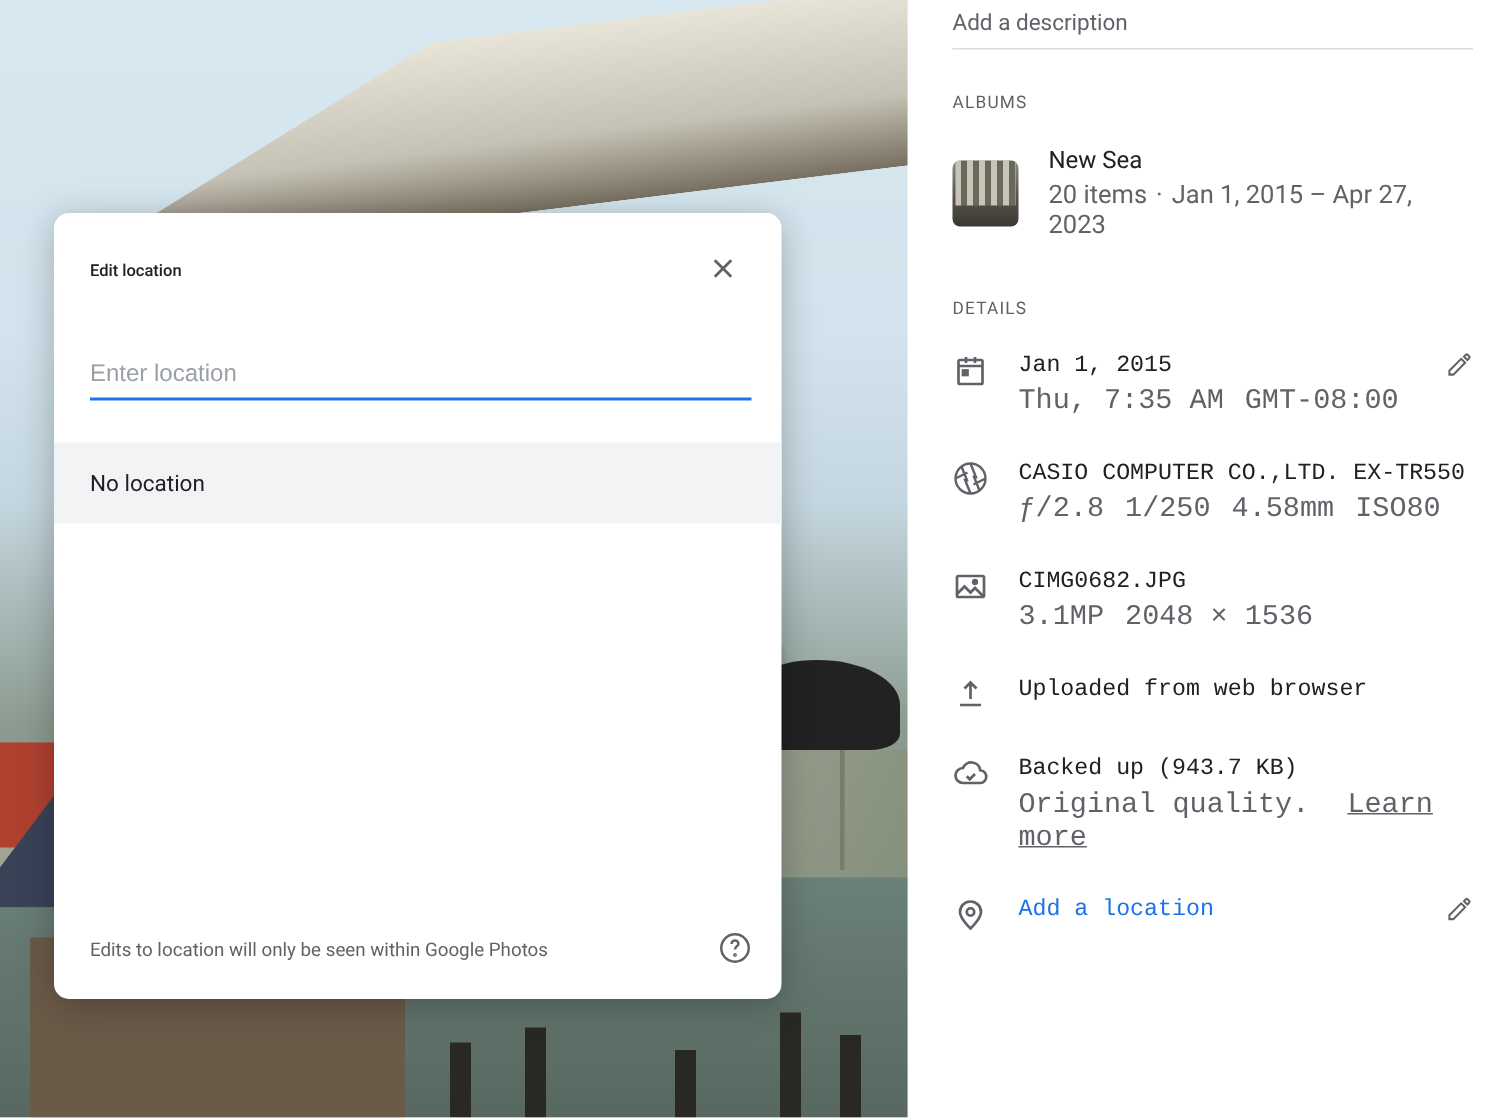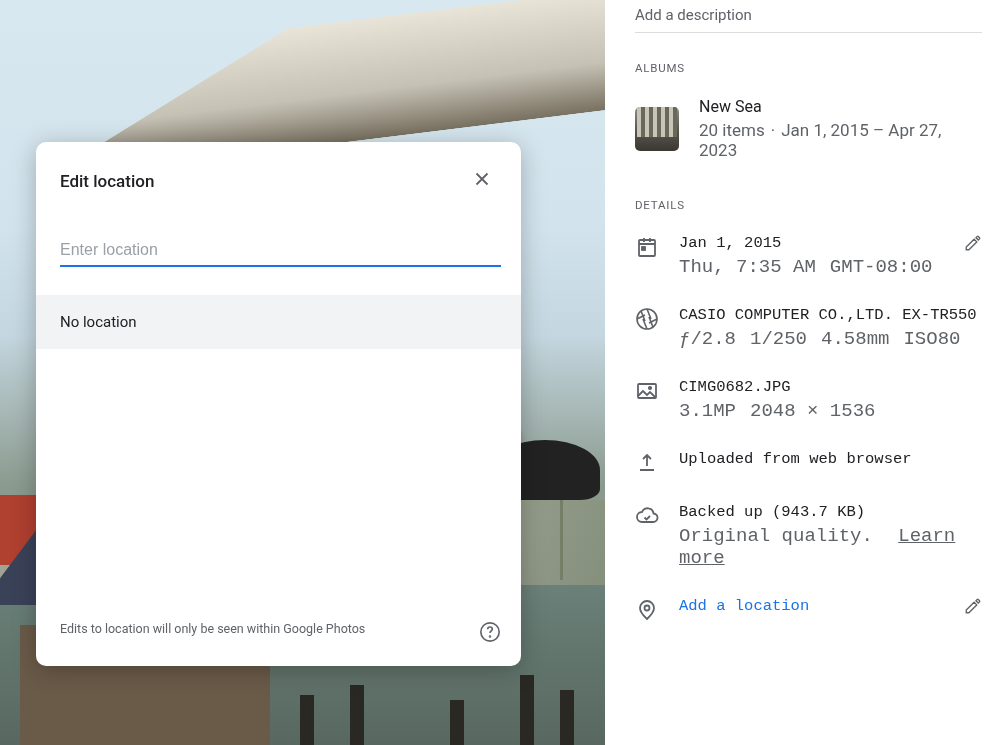--- a/index.html
+++ b/index.html
@@ -27,28 +27,28 @@
     .posts { position: absolute; bottom: 0; left: 300px; width: 300px; height: 80px; }
     .post { position: absolute; bottom: 0; width: 14px; height: 50px; background: #2a2822; }
     .post.po1 { left: 0; height: 50px;}
     .post.po2 { left: 50px; height: 60px;}
     .post.po3 { left: 150px; height: 45px;}
     .post.po4 { left: 220px; height: 70px;}
     .post.po5 { left: 260px; height: 55px;}
 
     .modal { position: absolute; top: 142px; left: 36px; width: 485px; height: 524px; background: #fff; border-radius: 10px; box-shadow: 0 4px 24px rgba(0,0,0,0.25); display: flex; flex-direction: column; }
     .modal-header { display: flex; align-items: center; justify-content: space-between; padding: 22px 24px 10px 24px; }
-    .modal-title { font-size: 17px; font-weight: 500; color: #202124; }
+    .modal-title { font-size: 11px; font-weight: 500; color: #202124; }
     .close-btn { background: none; border: none; cursor: pointer; padding: 4px; color: #5f6368; }
     .close-btn svg { width: 22px; height: 22px; }
     .modal-input-wrap { padding: 28px 20px 0 24px; }
     .modal-input { width: 100%; border: none; border-bottom: 2px solid #1a73e8; font-size: 16px; padding: 6px 0; outline: none; color: #202124; }
     .modal-input::placeholder { color: #9aa0a6; }
     .option-row { margin-top: 28px; padding: 18px 24px; background: #f1f3f4; font-size: 15px; color: #202124; cursor: pointer; }
-    .modal-footer { margin-top: auto; display: flex; align-items: flex-start; justify-content: space-between; padding: 16px 20px 20px 24px; }
+    .modal-footer { margin-top: auto; display: flex; align-items: center; justify-content: space-between; padding: 16px 20px 20px 24px; }
     .footer-note { font-size: 12.5px; color: #5f6368; }
     .help-btn { background: none; border: none; cursor: pointer; color: #5f6368; }
     .help-btn svg { width: 22px; height: 22px; }
 
     .info-panel { width: 395px; padding: 0 18px 18px 30px; overflow-y: auto; }
     .desc-box { padding: 6px 0 8px 0; border-bottom: 1px solid #dadce0; font-size: 15px; color: #5f6368; margin-bottom: 28px; }
     .section-label { font-size: 11.5px; letter-spacing: 0.8px; color: #5f6368; margin-bottom: 22px; }
     .album-row { display: flex; align-items: center; margin-bottom: 38px; cursor: pointer; }
     .album-thumb { width: 44px; height: 44px; border-radius: 5px; background: linear-gradient(to bottom, #8b9088 0%, #5a5850 50%, #3a3830 100%); margin-right: 20px; position: relative; overflow: hidden; }
     .album-thumb::before { content: ""; position: absolute; top: 0; left: 2px; width: 40px; height: 30px; background: repeating-linear-gradient(90deg, #c8c4b8 0, #c8c4b8 4px, #6a6858 4px, #6a6858 8px); }

